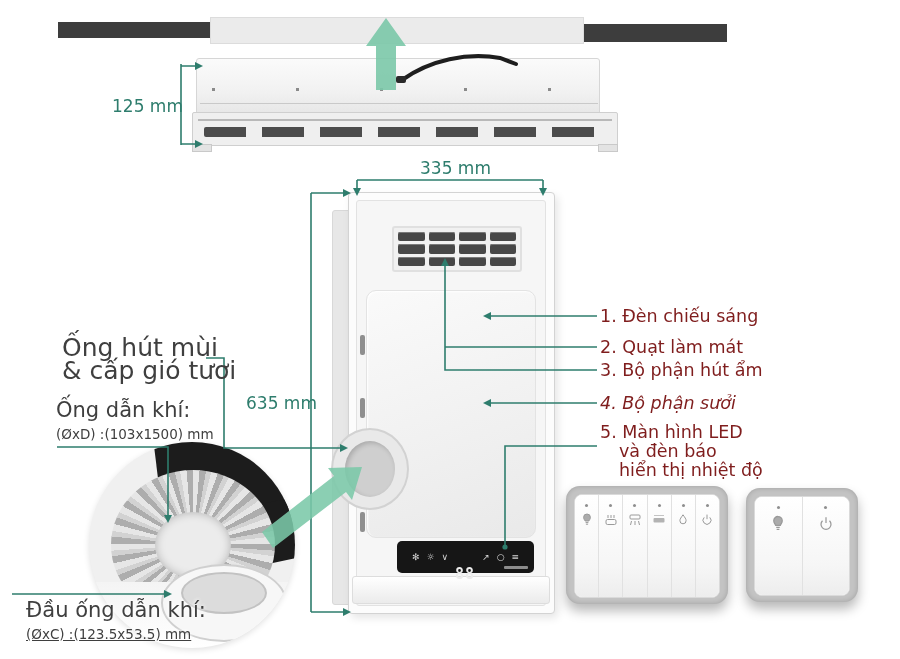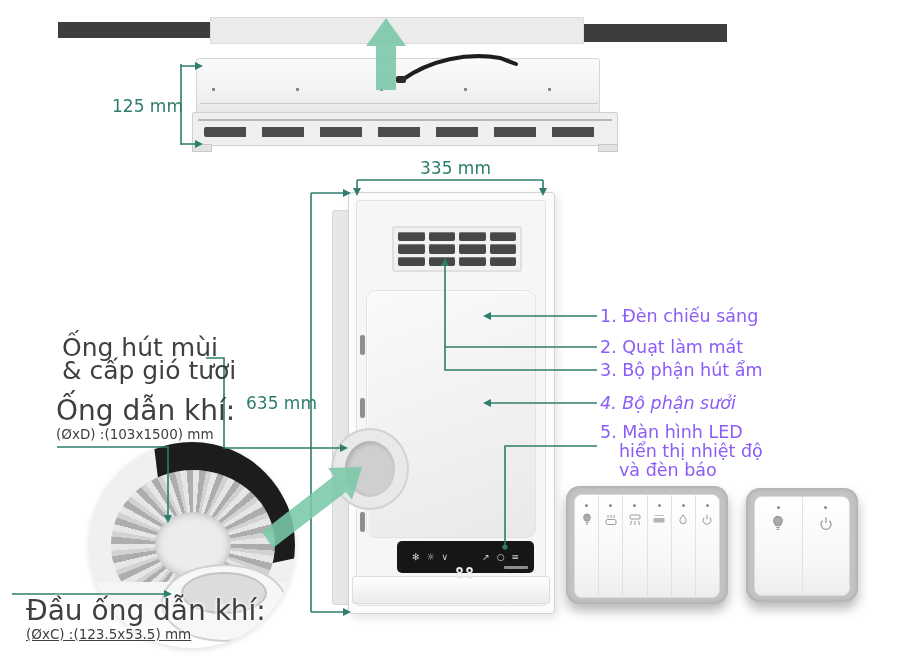--- a/index.html
+++ b/index.html
@@ -40,23 +40,23 @@
   .led .digits{font-family:"DejaVu Sans Mono","Liberation Mono",monospace;font-size:15px;
                font-weight:bold;letter-spacing:1px;line-height:1;margin-top:35px;}
   .led .brand{position:absolute;right:6px;bottom:4px;width:24px;height:3px;background:#8c8c8c;border-radius:1px;}
   .duct-collar{background:#e9e9e9;border:2px solid #d2d2d2;border-radius:50%;}
   .duct-collar-in{background:#cfcfcf;border-radius:50%;box-shadow:inset 2px 2px 5px rgba(0,0,0,0.18);}
 
   
   .dim{color:#2E7D6D;font-size:17px;white-space:nowrap;}
   .lbl{color:#3F3F3F;white-space:nowrap;}
   .lbl-lg{font-size:25px;line-height:23px;}
-  .lbl-xl{font-size:28px;line-height:25px;}
+  .lbl-xl{font-size:21px;line-height:25px;}
   .lbl-sm{font-size:13.5px;line-height:16px;text-align:center;}
-  .callout{color:#8b5cf6;font-size:17.5px;line-height:19px;white-space:nowrap;}
+  .callout{color:#7f1d1d;font-size:17.5px;line-height:19px;white-space:nowrap;}
   .callout .ind{display:block;padding-left:19px;}
 
   
   .photo{border-radius:50%;overflow:hidden;background:#f0f0f0;box-shadow:0 2px 6px rgba(0,0,0,0.12);}
   .ph-dark{position:absolute;background:#1c1c1c;}
   .ph-ring{position:absolute;border-radius:50%;
            background:repeating-conic-gradient(#e6e6e6 0deg 5deg,#adadad 5deg 10deg,#d2d2d2 10deg 14deg);}
   .ph-hole{position:absolute;border-radius:50%;background:#ececec;box-shadow:inset 0 0 10px rgba(0,0,0,0.25);}
   .ph-white{position:absolute;background:linear-gradient(180deg,#f4f4f4,#ffffff);}
   .ph-conn1{position:absolute;border-radius:50%;background:#f7f7f7;border:2px solid #cfcfcf;}
@@ -267,22 +267,22 @@
 
   <div class="abs txt lbl lbl-xl" style="left:26px;top:598px;text-shadow:0 0 4px #fff,0 0 4px #fff;">Đầu ống dẫn khí:</div>
   <div class="abs txt lbl lbl-sm" style="left:26px;top:626px;text-shadow:0 0 4px #fff,0 0 4px #fff;text-decoration:underline;">(ØxC) :(123.5x53.5) mm</div>
 
   <div class="abs txt callout" style="left:600px;top:307px;">1. Đèn chiếu sáng</div>
   <div class="abs txt callout" style="left:600px;top:338px;">2. Quạt làm mát</div>
   <div class="abs txt callout" style="left:600px;top:361px;">3. Bộ phận hút ẩm</div>
   <div class="abs txt callout" style="left:600px;top:394px;font-style:italic;">4. Bộ phận sưởi</div>
   <div class="abs txt callout" style="left:600px;top:423px;">
     <span>5. Màn hình LED</span>
+    <span class="ind">và đèn báo</span>
     <span class="ind">hiển thị nhiệt độ</span>
-    <span class="ind">và đèn báo</span>
   </div>
 
   <svg class="abs" style="left:0;top:0;z-index:2;" width="900" height="659">
     <path d="M402,80 C430,60 468,52 500,58 L516,64" stroke="#1e1e1e" stroke-width="4" fill="none" stroke-linecap="round"></path>
     <rect x="396" y="76" width="10" height="7" rx="2" fill="#2a2a2a"></rect>
   </svg>
 
 </div>
 
 </body></html>

